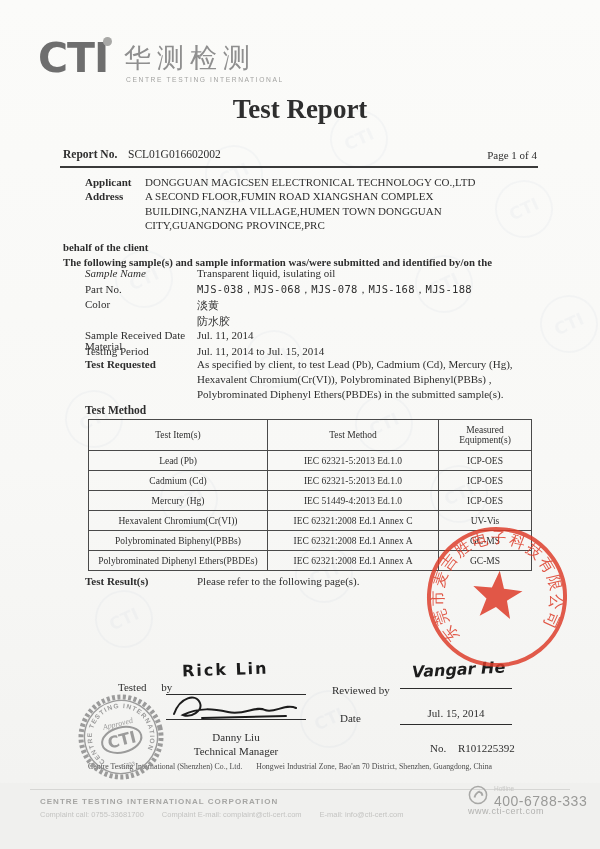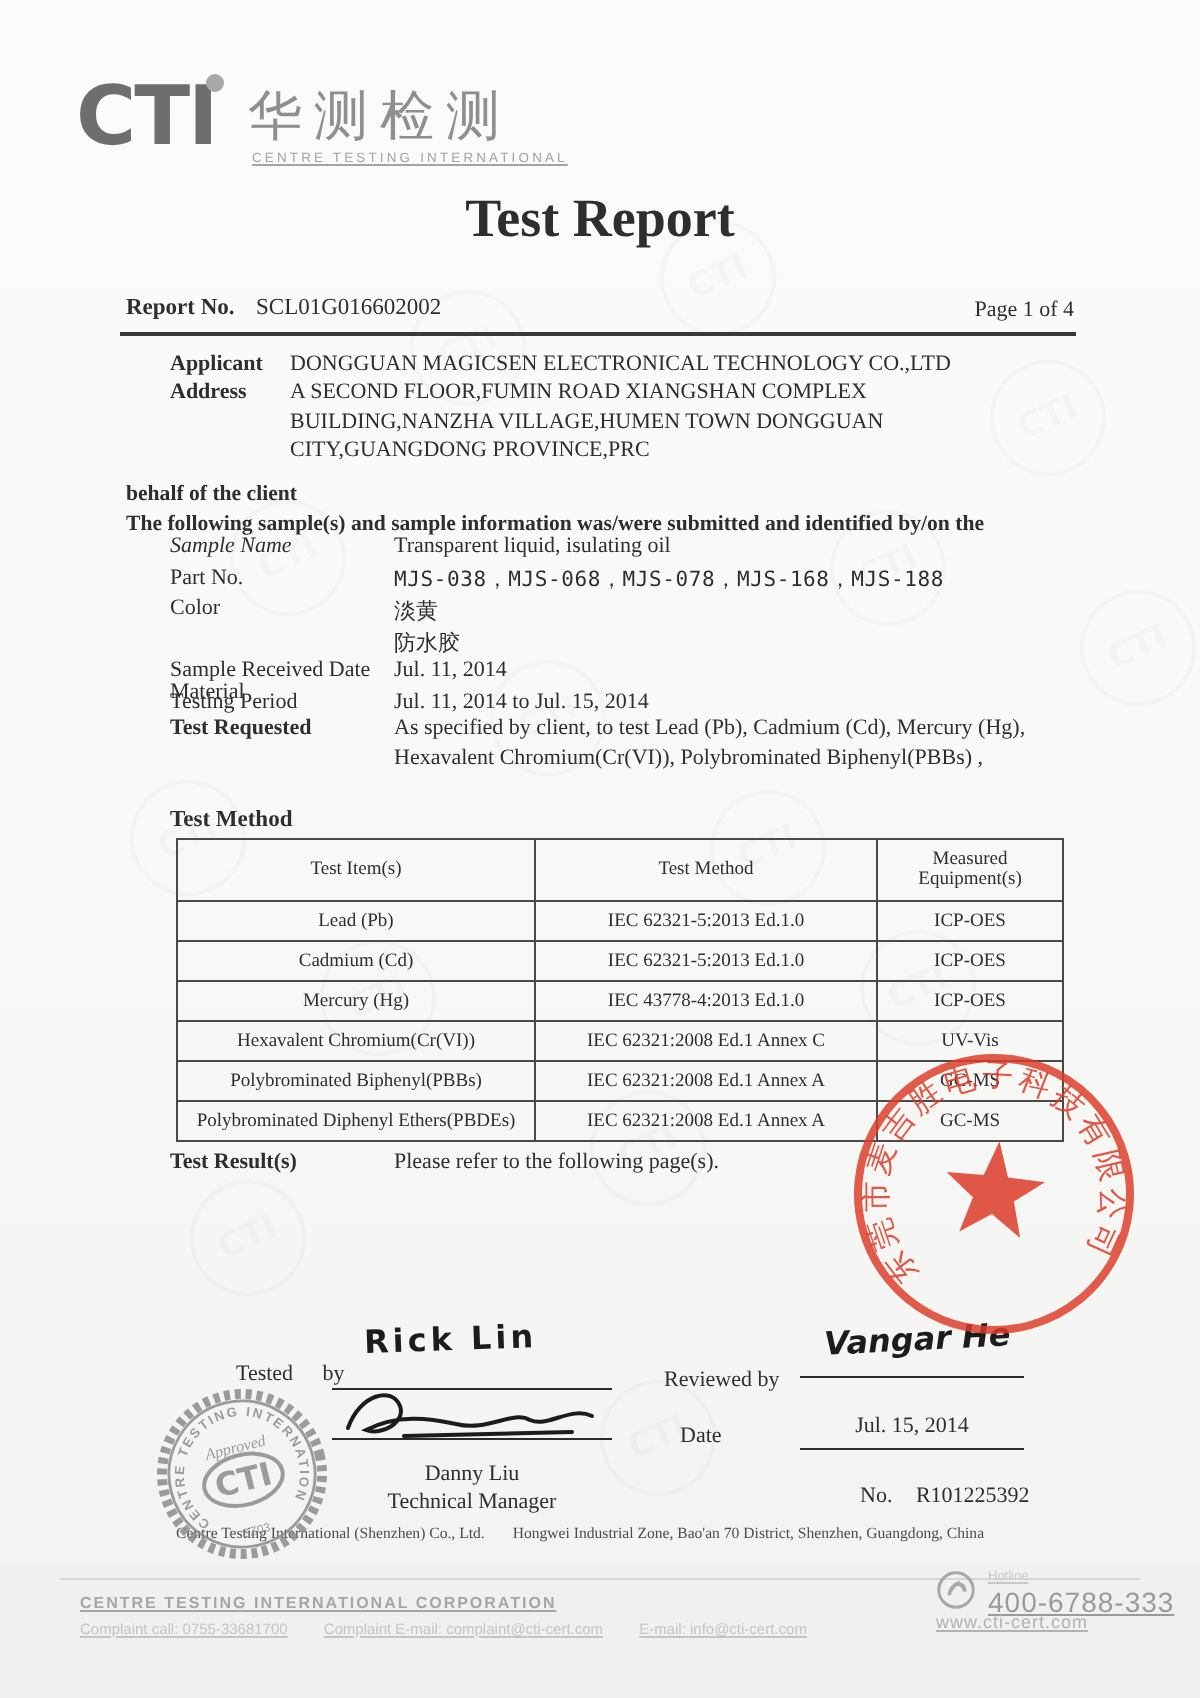--- a/index.html
+++ b/index.html
@@ -2,21 +2,21 @@
 <html><head>
 <meta charset="utf-8">
 <style>
   html,body{margin:0;padding:0;background:#e7e7e5;}
   .page{position:relative;width:600px;height:849px;margin:0 auto;overflow:hidden;
         background:linear-gradient(180deg,#fbfbf9 0%,#f8f8f6 55%,#f3f3f1 92%,#ededeb 100%);
         font-family:"Liberation Serif", serif;color:#2e2e2e;}
   .abs{position:absolute;}
   .b{font-weight:bold;}
   .serif{font-family:"Liberation Serif", serif;}
-  .sans{font-family:"Liberation Sans", sans-serif;text-decoration:underline;}
+  .sans{font-family:"Liberation Sans", sans-serif;}
   .mono{font-family:"DejaVu Sans Mono", monospace;}
   
   .wm{position:absolute;width:54px;height:54px;border:2px solid #8fa3c0;border-radius:50%;
       display:flex;align-items:center;justify-content:center;font-family:"DejaVu Sans", sans-serif;
       font-weight:bold;font-size:17px;color:#8fa3c0;opacity:.06;transform:rotate(-24deg);z-index:0;}
   .footer-strip{position:absolute;left:0;top:783px;width:600px;height:66px;background:#f0f0ee;z-index:0;}
   
   .logo-cti{left:38px;top:34px;font-family:"DejaVu Sans", sans-serif;font-weight:800;
             font-size:41px;color:#6e6e6e;letter-spacing:-1px;z-index:1;}
   .logo-dot{left:103px;top:37px;width:9px;height:9px;border-radius:50%;background:#a8a8a6;z-index:1;}
@@ -104,20 +104,21 @@
   <div class="abs t11" style="left:85px;top:313.8px;margin-top:26px;">Material</div>
   <div class="abs t11" style="left:197px;top:313.8px;">防水胶</div>
   <div class="abs t11" style="left:85px;top:329.4px;">Sample Received Date</div>
   <div class="abs t11" style="left:197px;top:329.4px;">Jul. 11, 2014</div>
   <div class="abs t11" style="left:85px;top:345px;">Testing Period</div>
   <div class="abs t11" style="left:197px;top:345px;">Jul. 11, 2014 to Jul. 15, 2014</div>
 
   <div class="abs t11 b" style="left:85px;top:358px;">Test Requested</div>
   <div class="abs t11" style="left:197px;top:358px;">As specified by client, to test Lead (Pb), Cadmium (Cd), Mercury (Hg),</div>
   <div class="abs t11" style="left:197px;top:372.8px;">Hexavalent Chromium(Cr(VI)), Polybrominated Biphenyl(PBBs) ,</div>
+  <div class="abs t11" style="left:197px;top:387.6px;">Polybrominated Diphenyl Ethers(PBDEs) in the submitted sample(s).</div>
 
   <div class="abs t115 b" style="left:85px;top:404px;">Test Method</div>
   <table class="rpt-table">
     <thead>
       <tr>
         <th class="c1">Test Item(s)</th>
         <th class="c2">Test Method</th>
         <th class="c3">Measured Equipment(s)</th>
       </tr>
     </thead>
@@ -127,21 +128,21 @@
         <td>IEC 62321-5:2013 Ed.1.0</td>
         <td>ICP-OES</td>
       </tr>
       <tr>
         <td>Cadmium (Cd)</td>
         <td>IEC 62321-5:2013 Ed.1.0</td>
         <td>ICP-OES</td>
       </tr>
       <tr>
         <td>Mercury (Hg)</td>
-        <td>IEC 43778-4:2013 Ed.1.0</td>
+        <td>IEC 51449-4:2013 Ed.1.0</td>
         <td>ICP-OES</td>
       </tr>
       <tr>
         <td>Hexavalent Chromium(Cr(VI))</td>
         <td>IEC 62321:2008 Ed.1 Annex C</td>
         <td>UV-Vis</td>
       </tr>
       <tr>
         <td>Polybrominated Biphenyl(PBBs)</td>
         <td>IEC 62321:2008 Ed.1 Annex A</td>

